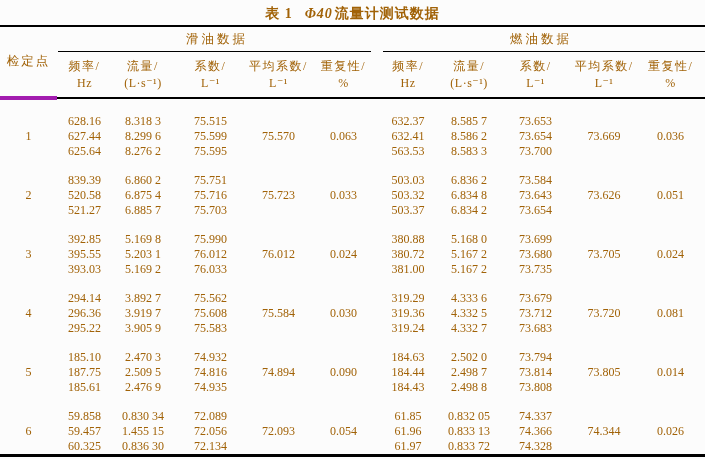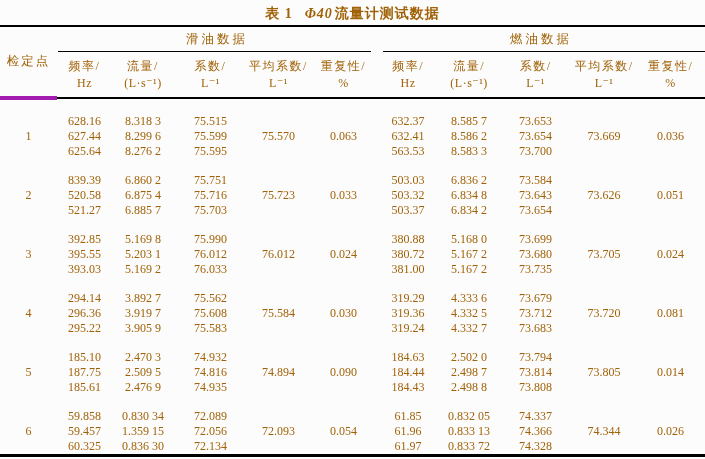--- a/index.html
+++ b/index.html
@@ -368,21 +368,21 @@
           <td></td>
           <td>61.85</td>
           <td>0.832 05</td>
           <td>74.337</td>
           <td></td>
           <td></td>
         </tr>
         <tr>
           <td>6</td>
           <td>59.457</td>
-          <td>1.359 15</td>
+          <td>1.455 15</td>
           <td>72.056</td>
           <td>72.093</td>
           <td>0.054</td>
           <td>61.96</td>
           <td>0.833 13</td>
           <td>74.366</td>
           <td>74.344</td>
           <td>0.026</td>
         </tr>
         <tr>

